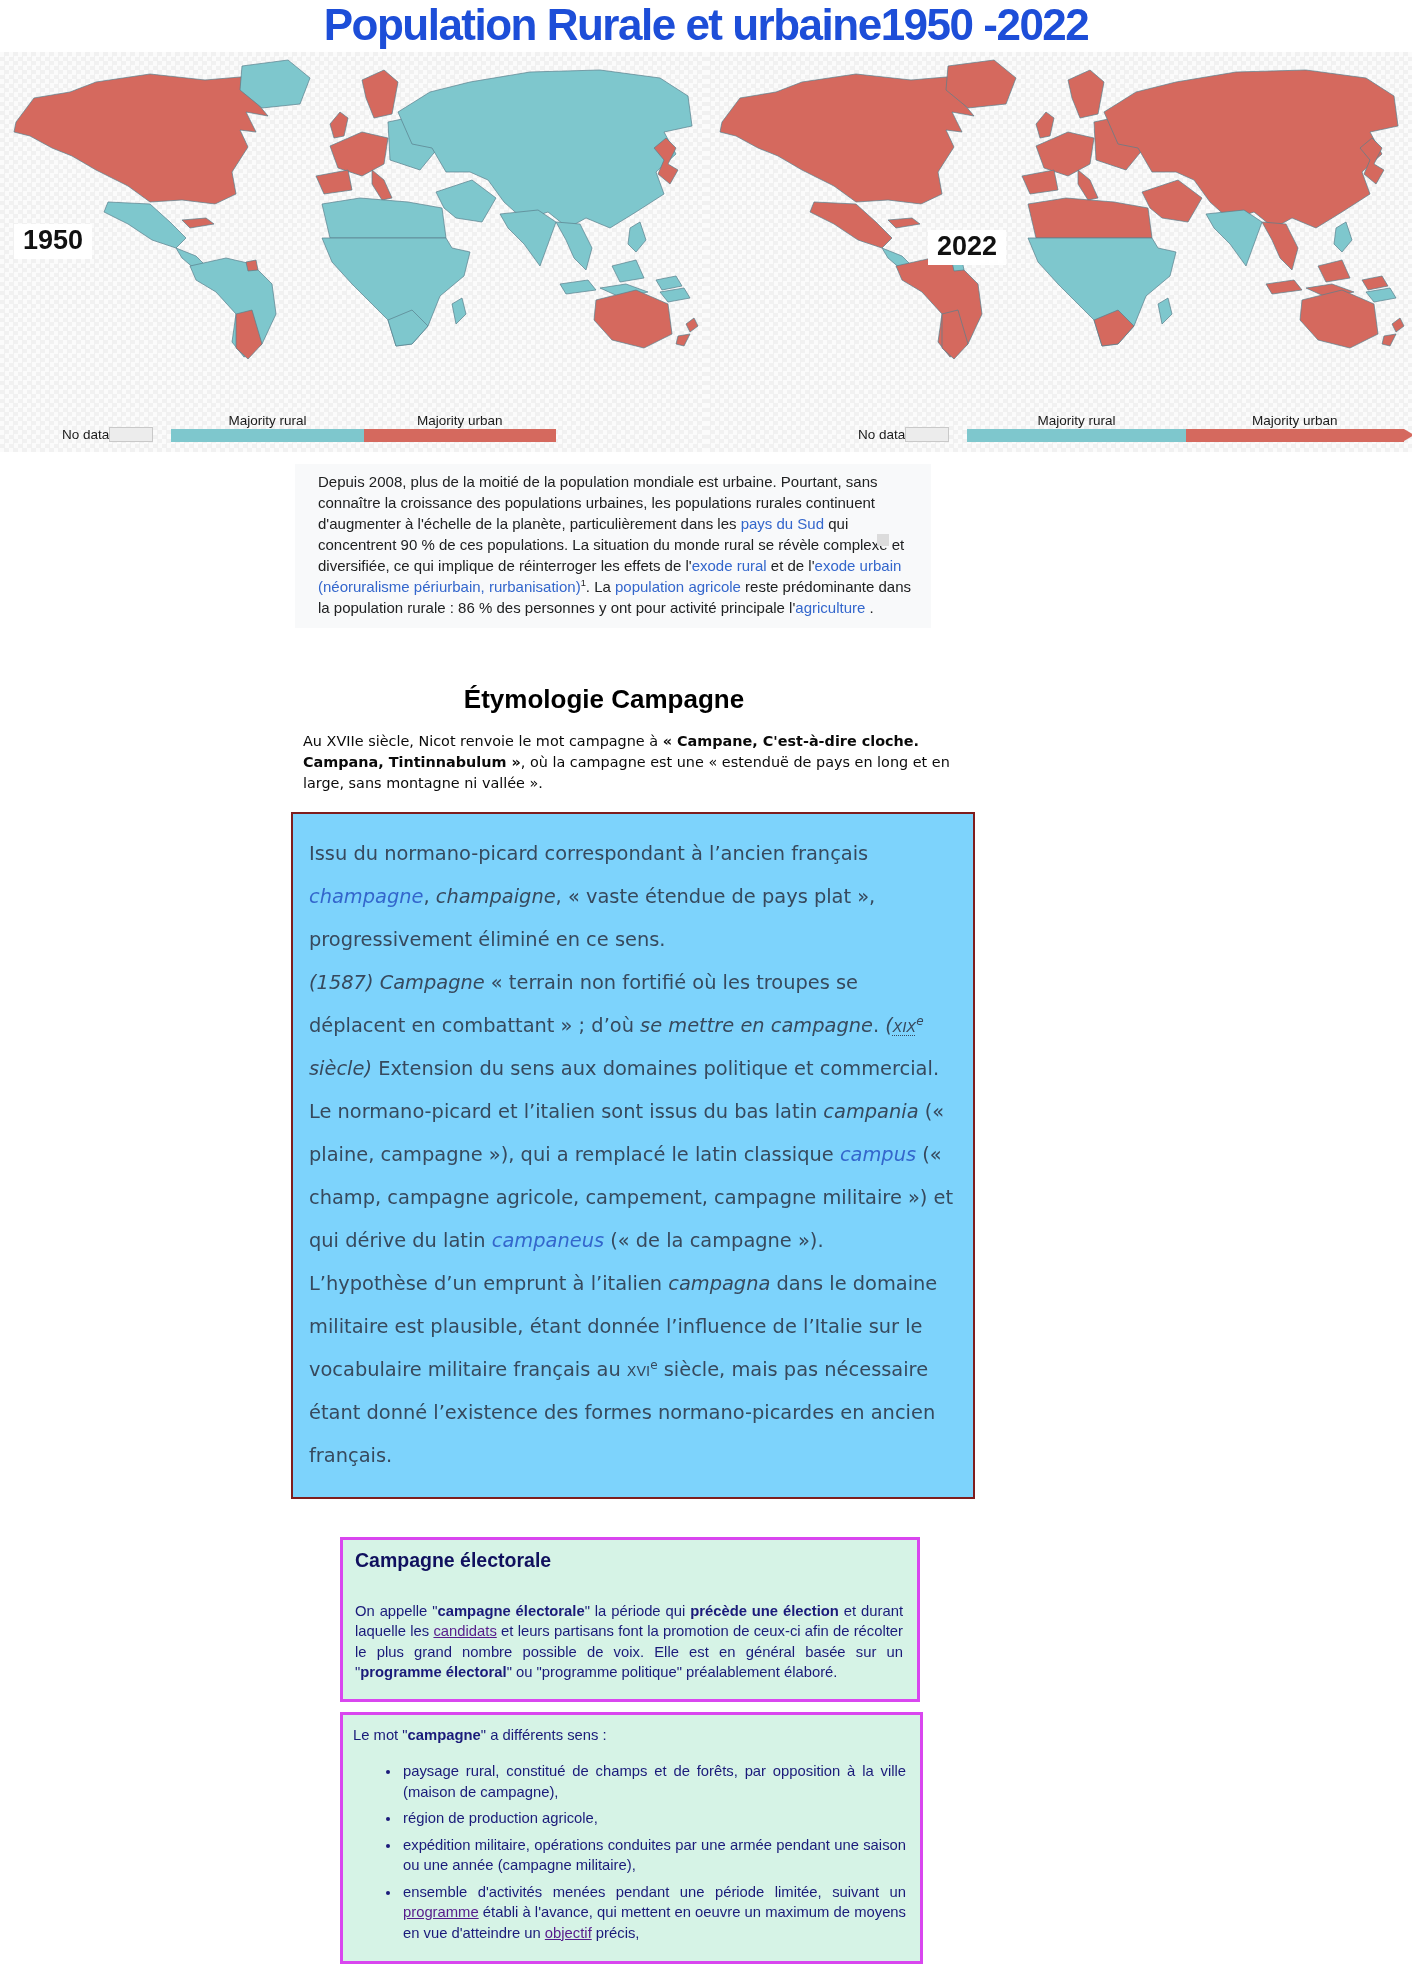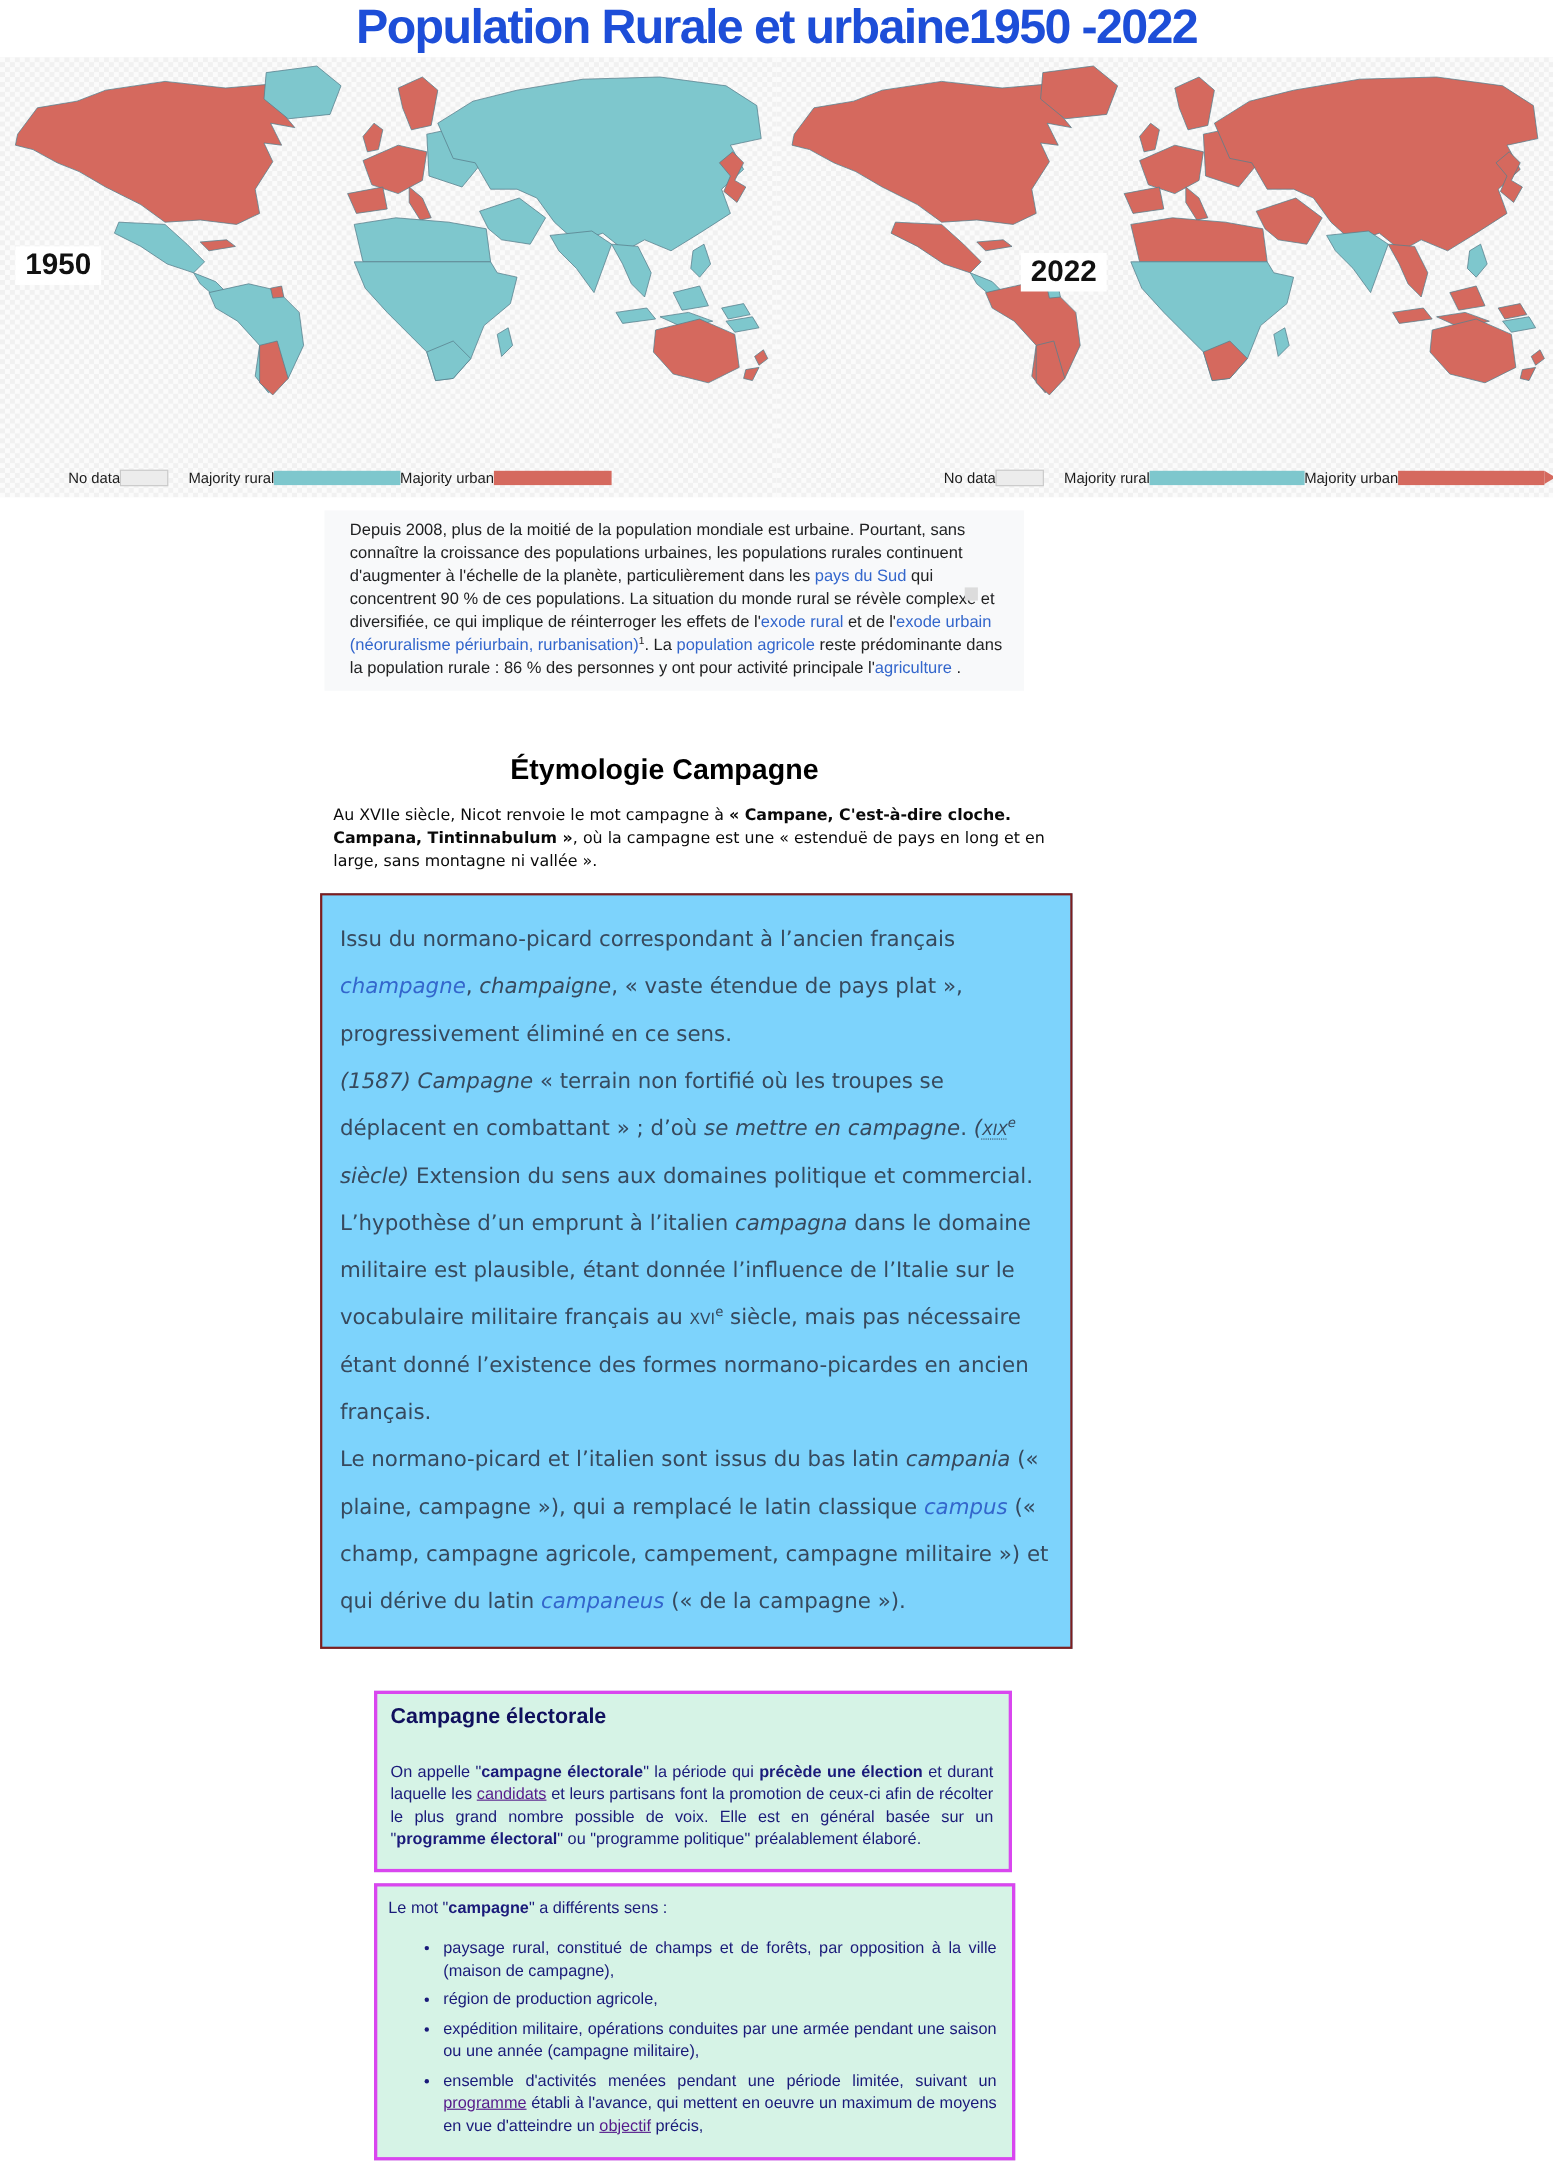--- a/index.html
+++ b/index.html
@@ -25,21 +25,21 @@
   .chip-1950{left:14px;top:172px;}
   .chip-2022{left:222px;top:178px;}
 
   .legend{position:absolute;left:0;right:0;bottom:10px;display:flex;align-items:flex-end;}
   .legend-1950{padding:0 150px 0 62px;}
   .legend-2022{padding:0 8px 0 152px;}
   .legend-col{display:flex;flex-direction:row;align-items:center;row-gap:7px;}
   .legend-label{font-size:13.5px;color:#1b1b1b;white-space:nowrap;}
   .legend-chip{width:42px;height:13px;background:var(--nodata);border:1px solid #c9c9c9;}
   .legend-bar{display:flex;flex:1;margin-left:18px;}
-  .seg{flex:1;display:flex;align-items:center;row-gap:1px;}
+  .seg{flex:1;display:flex;flex-direction:column;align-items:center;row-gap:1px;}
   .seg .bar{width:100%;height:13px;}
   .seg-rural .bar{background:var(--rural);}
   .seg-urban .bar{background:var(--urban);}
   .legend-2022 .seg-urban .bar{position:relative;}
   .legend-2022 .seg-urban .bar::after{content:'';position:absolute;left:100%;top:0;
       border-top:6.5px solid transparent;border-bottom:6.5px solid transparent;
       border-left:10px solid var(--urban);}
 
   
   .caption{width:618px;margin:12px 0 0 295px;background:#f8f9fa;
@@ -195,22 +195,22 @@
     <p class="cap-para"><span>Depuis 2008, plus de la moitié de la population mondiale est urbaine. Pourtant, sans connaître la croissance des populations urbaines, les populations rurales continuent d'augmenter à l'échelle de la planète, particulièrement dans les </span><span class="lk">pays du Sud</span><span> qui concentrent 90 % de ces populations. La situation du monde rural se révèle complexe et diversifiée, ce qui implique de réinterroger les effets de l'</span><span class="lk">exode rural</span><span> et de l'</span><span class="lk">exode urbain</span><span> </span><span class="lk">(néoruralisme périurbain, rurbanisation)</span><span class="sup">1</span><span>. La </span><span class="lk">population agricole</span><span> reste prédominante dans la population rurale : 86 % des personnes y ont pour activité principale l'</span><span class="lk">agriculture</span><span> .</span></p>
   </div>
   <div class="mini-square" style="left:877px;top:534px;"></div>
 
   <h2 class="etym-heading">Étymologie Campagne</h2>
   <p class="nicot"><span>Au XVIIe siècle, Nicot renvoie le mot campagne à </span><span class="b">« Campane, C'est-à-dire cloche. Campana, Tintinnabulum »</span><span>, où la campagne est une « estenduë de pays en long et en large, sans montagne ni vallée ».</span></p>
 
   <div class="etym-box">
     <p><span>Issu du normano-picard correspondant à l’ancien français </span><span class="i lk">champagne</span><span>, </span><span class="i">champaigne</span><span>, « vaste étendue de pays plat », progressivement éliminé en ce sens.</span></p>
     <p><span class="i">(1587) Campagne</span><span> « terrain non fortifié où les troupes se déplacent en combattant » ; d’où </span><span class="i">se mettre en campagne</span><span>. </span><span class="i">(</span><span class="i scd">xix</span><span class="i sup">e</span><span class="i"> siècle)</span><span> Extension du sens aux domaines politique et commercial.</span></p>
+    <p><span>Le normano-picard et l’italien sont issus du bas latin </span><span class="i">campania</span><span> (« plaine, campagne »), qui a remplacé le latin classique </span><span class="i lk">campus</span><span> (« champ, campagne agricole, campement, campagne militaire ») et qui dérive du latin </span><span class="i lk">campaneus</span><span> (« de la campagne »).</span></p>
     <p><span>L’hypothèse d’un emprunt à l’italien </span><span class="i">campagna</span><span> dans le domaine militaire est plausible, étant donnée l’influence de l’Italie sur le vocabulaire militaire français au </span><span class="sc">xvi</span><span class="sup">e</span><span> siècle, mais pas nécessaire étant donné l’existence des formes normano-picardes en ancien français.</span></p>
-    <p><span>Le normano-picard et l’italien sont issus du bas latin </span><span class="i">campania</span><span> (« plaine, campagne »), qui a remplacé le latin classique </span><span class="i lk">campus</span><span> (« champ, campagne agricole, campement, campagne militaire ») et qui dérive du latin </span><span class="i lk">campaneus</span><span> (« de la campagne »).</span></p>
   </div>
 
   <div class="green-box electoral-box">
     <div class="electoral-heading">Campagne électorale</div>
     <p class="electoral-para"><span>On appelle "</span><span class="b">campagne électorale</span><span>" la période qui </span><span class="b">précède une élection</span><span> et durant laquelle les </span><span class="plk">candidats</span><span> et leurs partisans font la promotion de ceux-ci afin de récolter le plus grand nombre possible de voix. Elle est en général basée sur un "</span><span class="b">programme électoral</span><span>" ou "programme politique" préalablement élaboré.</span></p>
   </div>
 
   <div class="green-box sense-box">
     <p class="sense-intro"><span>Le mot "</span><span class="b">campagne</span><span>" a différents sens :</span></p>
     <ul class="sense-list">

